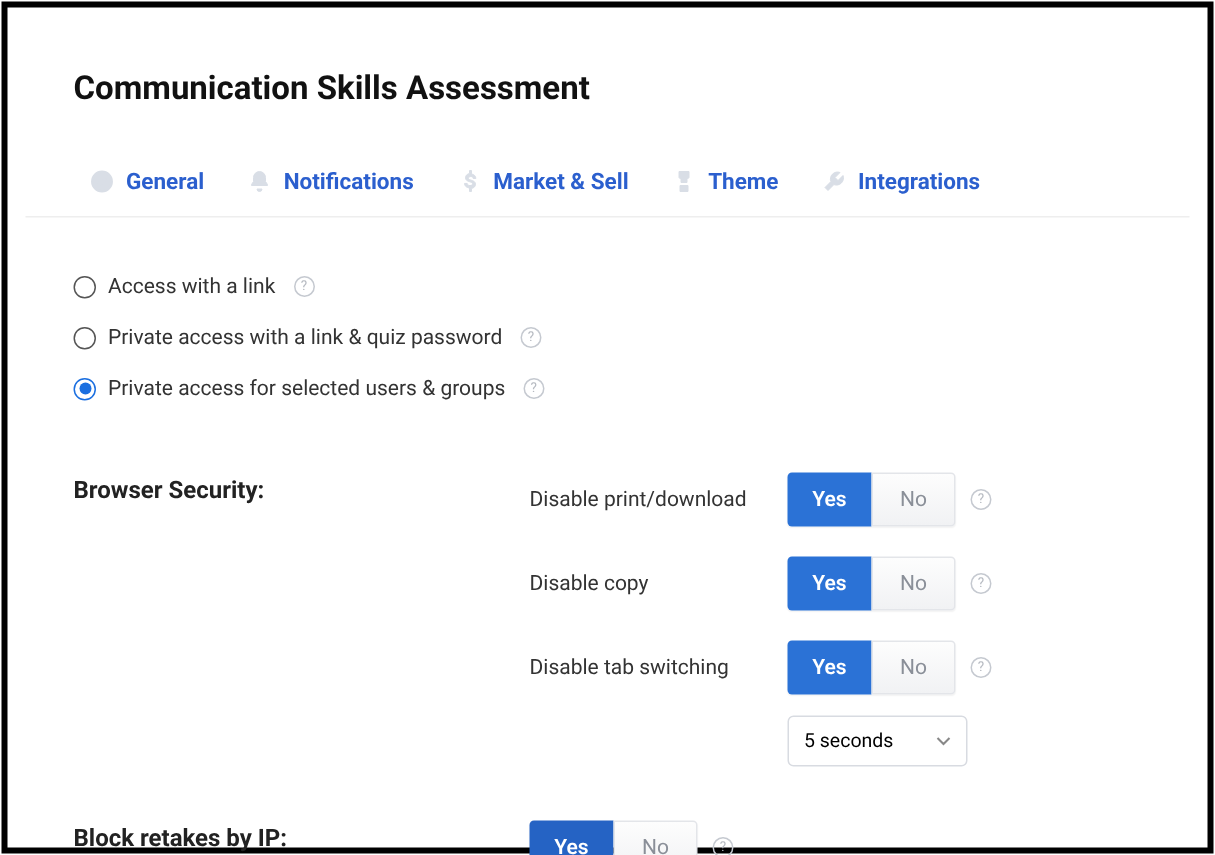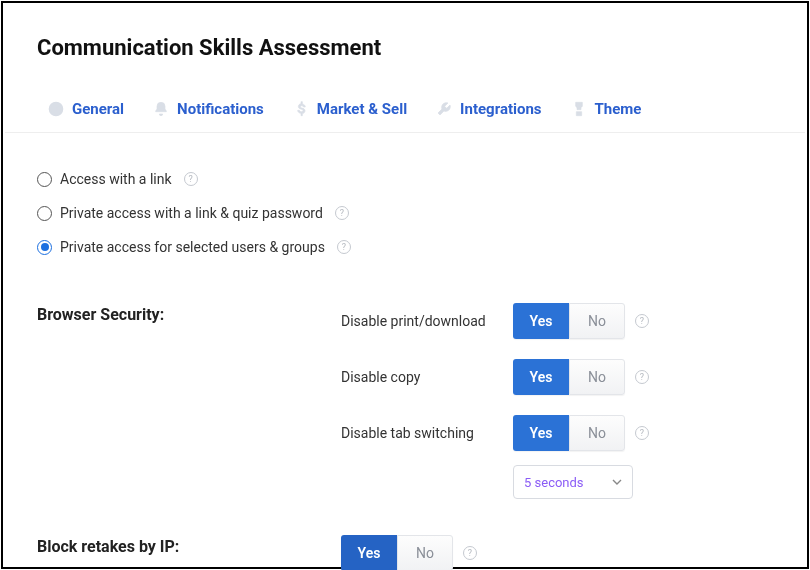--- a/index.html
+++ b/index.html
@@ -6,25 +6,25 @@
   body {
     font-family: -apple-system, BlinkMacSystemFont, "Segoe UI", Roboto, Arial, sans-serif;
     background: #fff;
     color: #333;
     font-size: 14px;
     width: 810px;
     height: 570px;
     overflow: hidden;
   }
   .container {
-    border: 2px solid #000000;
+    border: 4px solid #000000;
     width: 808px;
     height: 568px;
     margin: 1px;
-    padding: 2px;
+    padding: 12px;
   }
   .page-title {
     font-size: 22px;
     font-weight: 700;
     color: #111;
     padding: 30px 0 0 32px;
   }
   .tabs {
     display: flex;
     align-items: center;
@@ -172,21 +172,21 @@
     margin-left: 172px;
     width: 120px;
     height: 34px;
     border: 1px solid #d8dbe1;
     border-radius: 4px;
     display: flex;
     align-items: center;
     justify-content: space-between;
     padding: 0 10px;
     font-size: 13px;
-    color: #8b5cf6;
+    color: #000000;
     cursor: pointer;
     background: #fff;
   }
   .chev {
     font-size: 11px;
     color: #888;
   }
   svg { display: block; }
 </style>
 </head>
@@ -223,33 +223,33 @@
         <svg width="16" height="16" viewBox="0 0 24 24">
             <path fill="#eadfc9" d="M12 1v3.07c-2.5.4-4 2.1-4 4.18 0 2.4 1.9 3.4 4.5 4.1 2.1.6 2.5 1.1 2.5 2 0 1-.9 1.7-2.5 1.7-1.7 0-2.7-.9-2.8-2.1H7c.1 2.5 1.9 4.2 5 4.6V22h2v-3.07c2.5-.4 4-2.1 4-4.18 0-2.6-2.1-3.5-4.5-4.1-2.1-.6-2.5-1.1-2.5-1.9 0-1 .9-1.7 2.3-1.7 1.5 0 2.3.8 2.4 1.9h2.7c-.1-2.3-1.7-4-4.4-4.5V1h-2z"></path>
           </svg>
       </span>
       <span>Market &amp; Sell</span>
     </div>
 
     <div class="tab">
       <span class="tab-icon muted">
         <svg width="16" height="16" viewBox="0 0 24 24">
+            <path fill="#c9d9ee" d="M7 2h10v6l-2 2v3H9v-3L7 8V2zm1 14h8v6H8v-6z"></path>
+          </svg>
+      </span>
+      <span>Theme</span>
+    </div>
+
+    <div class="tab">
+      <span class="tab-icon muted">
+        <svg width="16" height="16" viewBox="0 0 24 24">
             <path fill="#d8dde4" d="M21 6l-5 5-3-3 5-5c-2.5-1-5.5-.4-7.5 1.6-2 2-2.6 5-1.6 7.5L3 18l3 3 5.9-5.9c2.5 1 5.5.4 7.5-1.6 2-2 2.6-5 1.6-7.5z"></path>
           </svg>
       </span>
       <span>Integrations</span>
-    </div>
-
-    <div class="tab">
-      <span class="tab-icon muted">
-        <svg width="16" height="16" viewBox="0 0 24 24">
-            <path fill="#c9d9ee" d="M7 2h10v6l-2 2v3H9v-3L7 8V2zm1 14h8v6H8v-6z"></path>
-          </svg>
-      </span>
-      <span>Theme</span>
     </div>
 
   </div>
 
   <div class="body-area">
 
     <div class="row">
       <div class="row-controls">
         <div class="radio-option">
           <span class="radio"></span>

